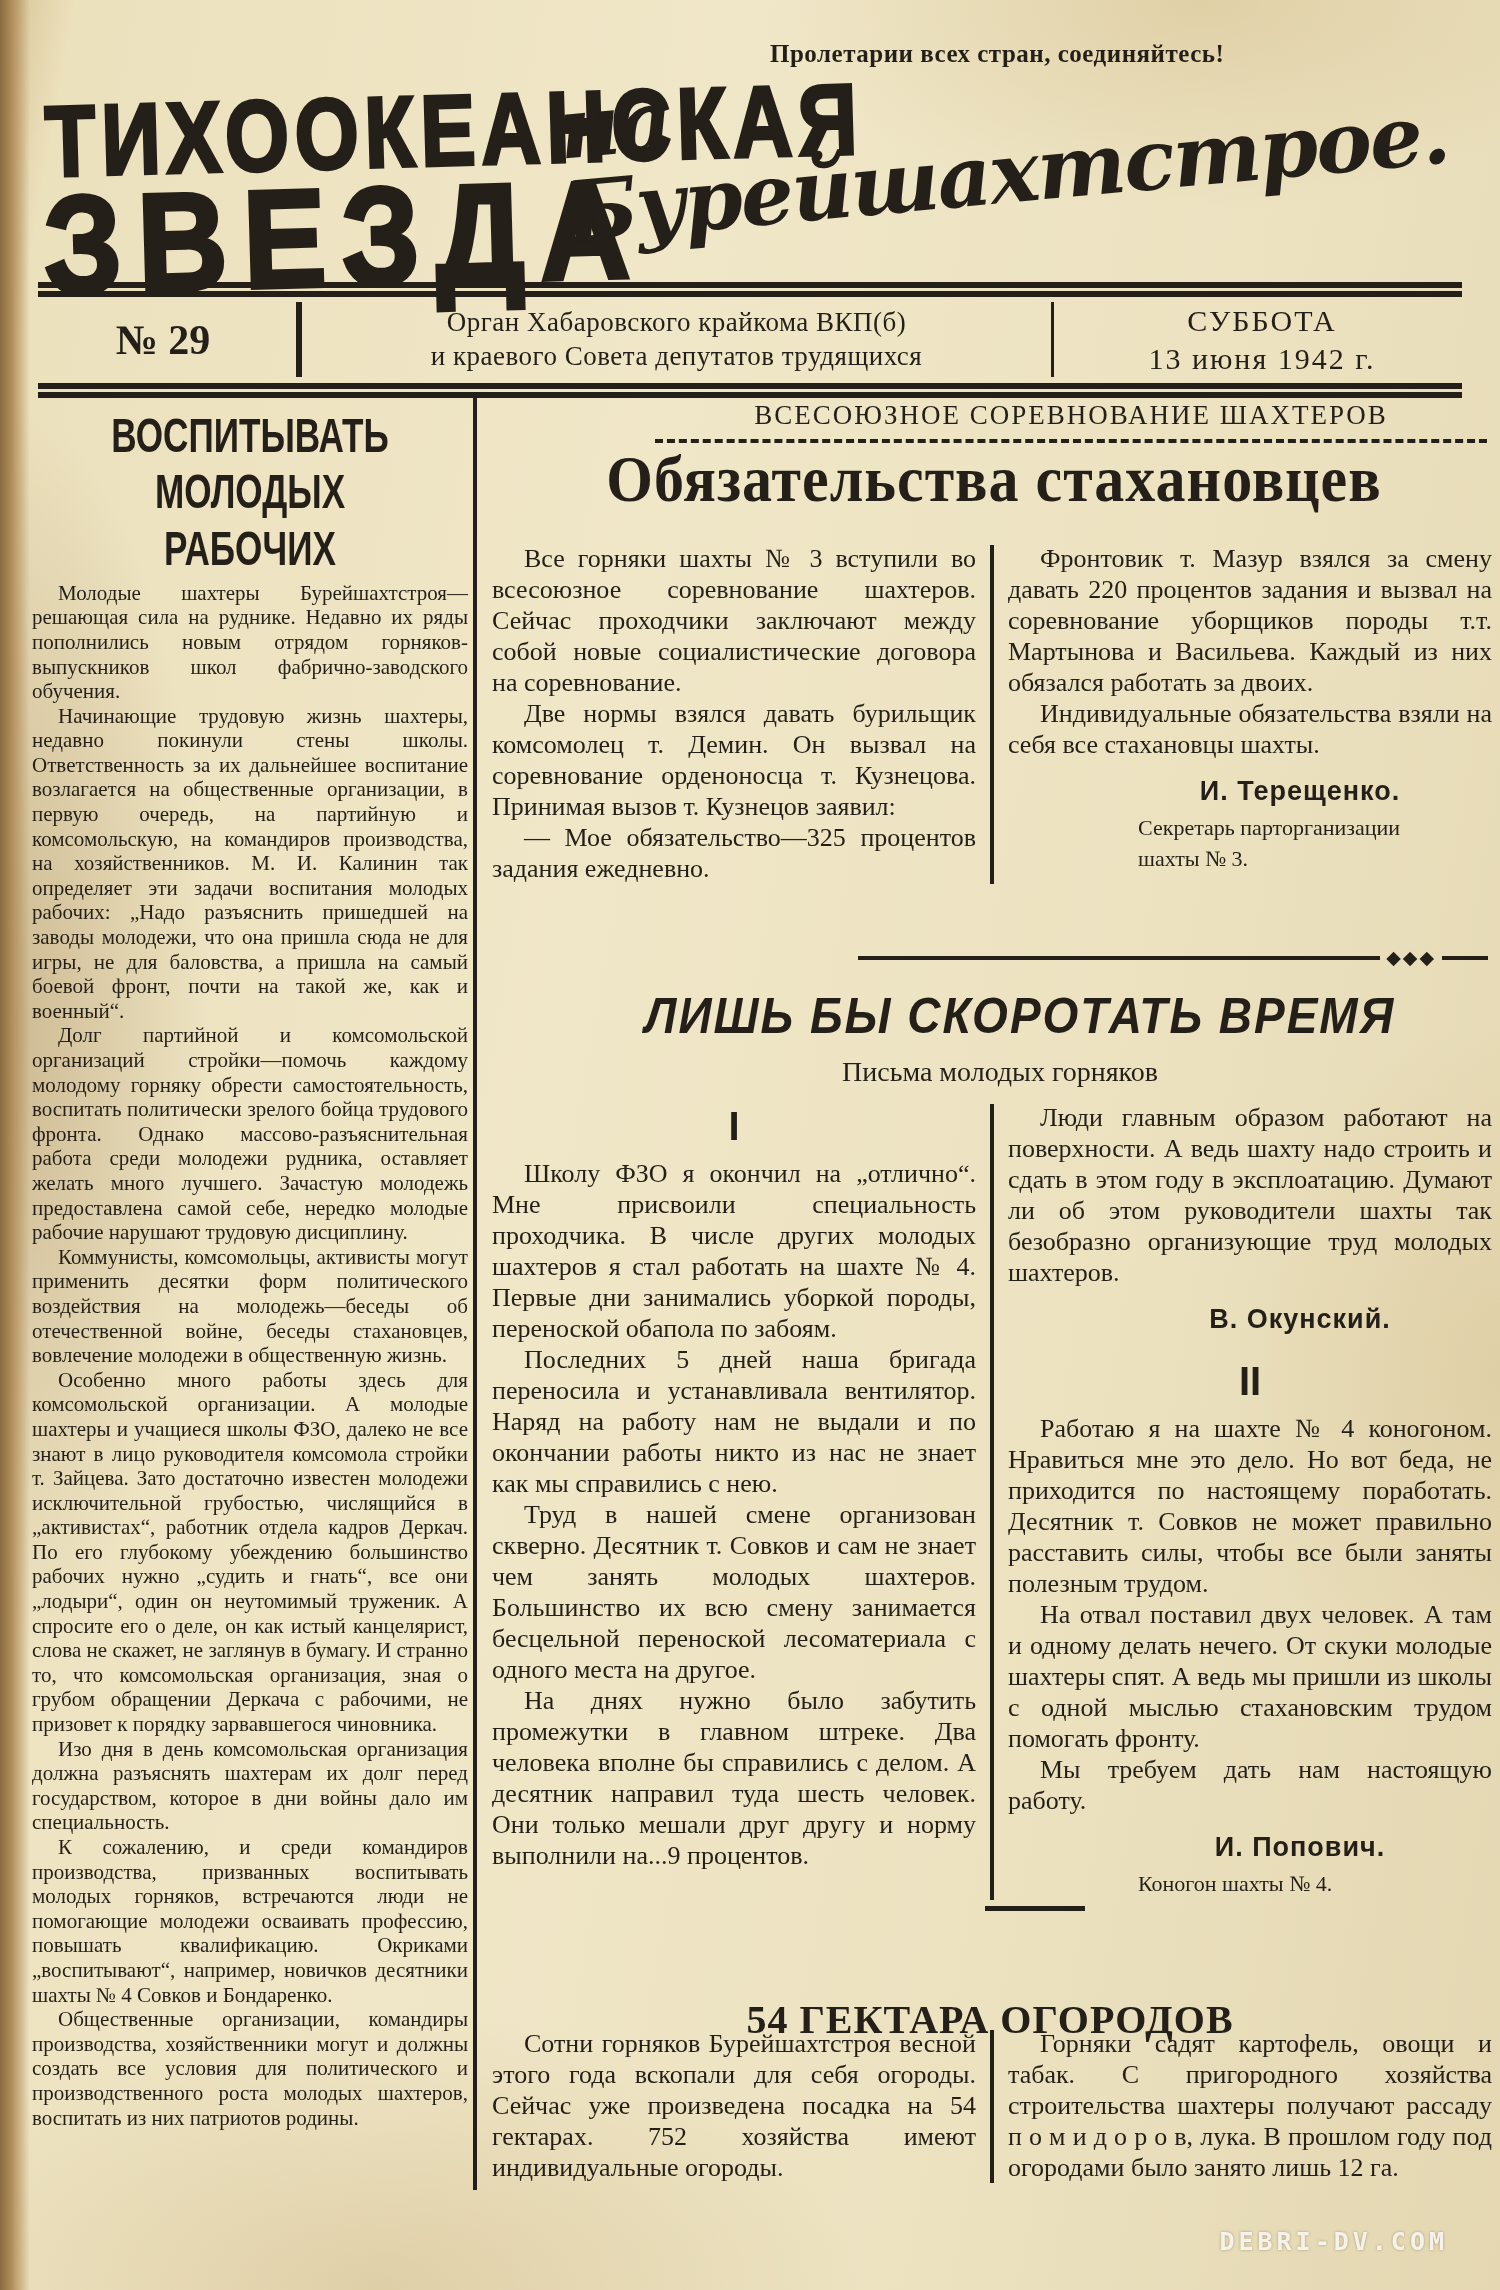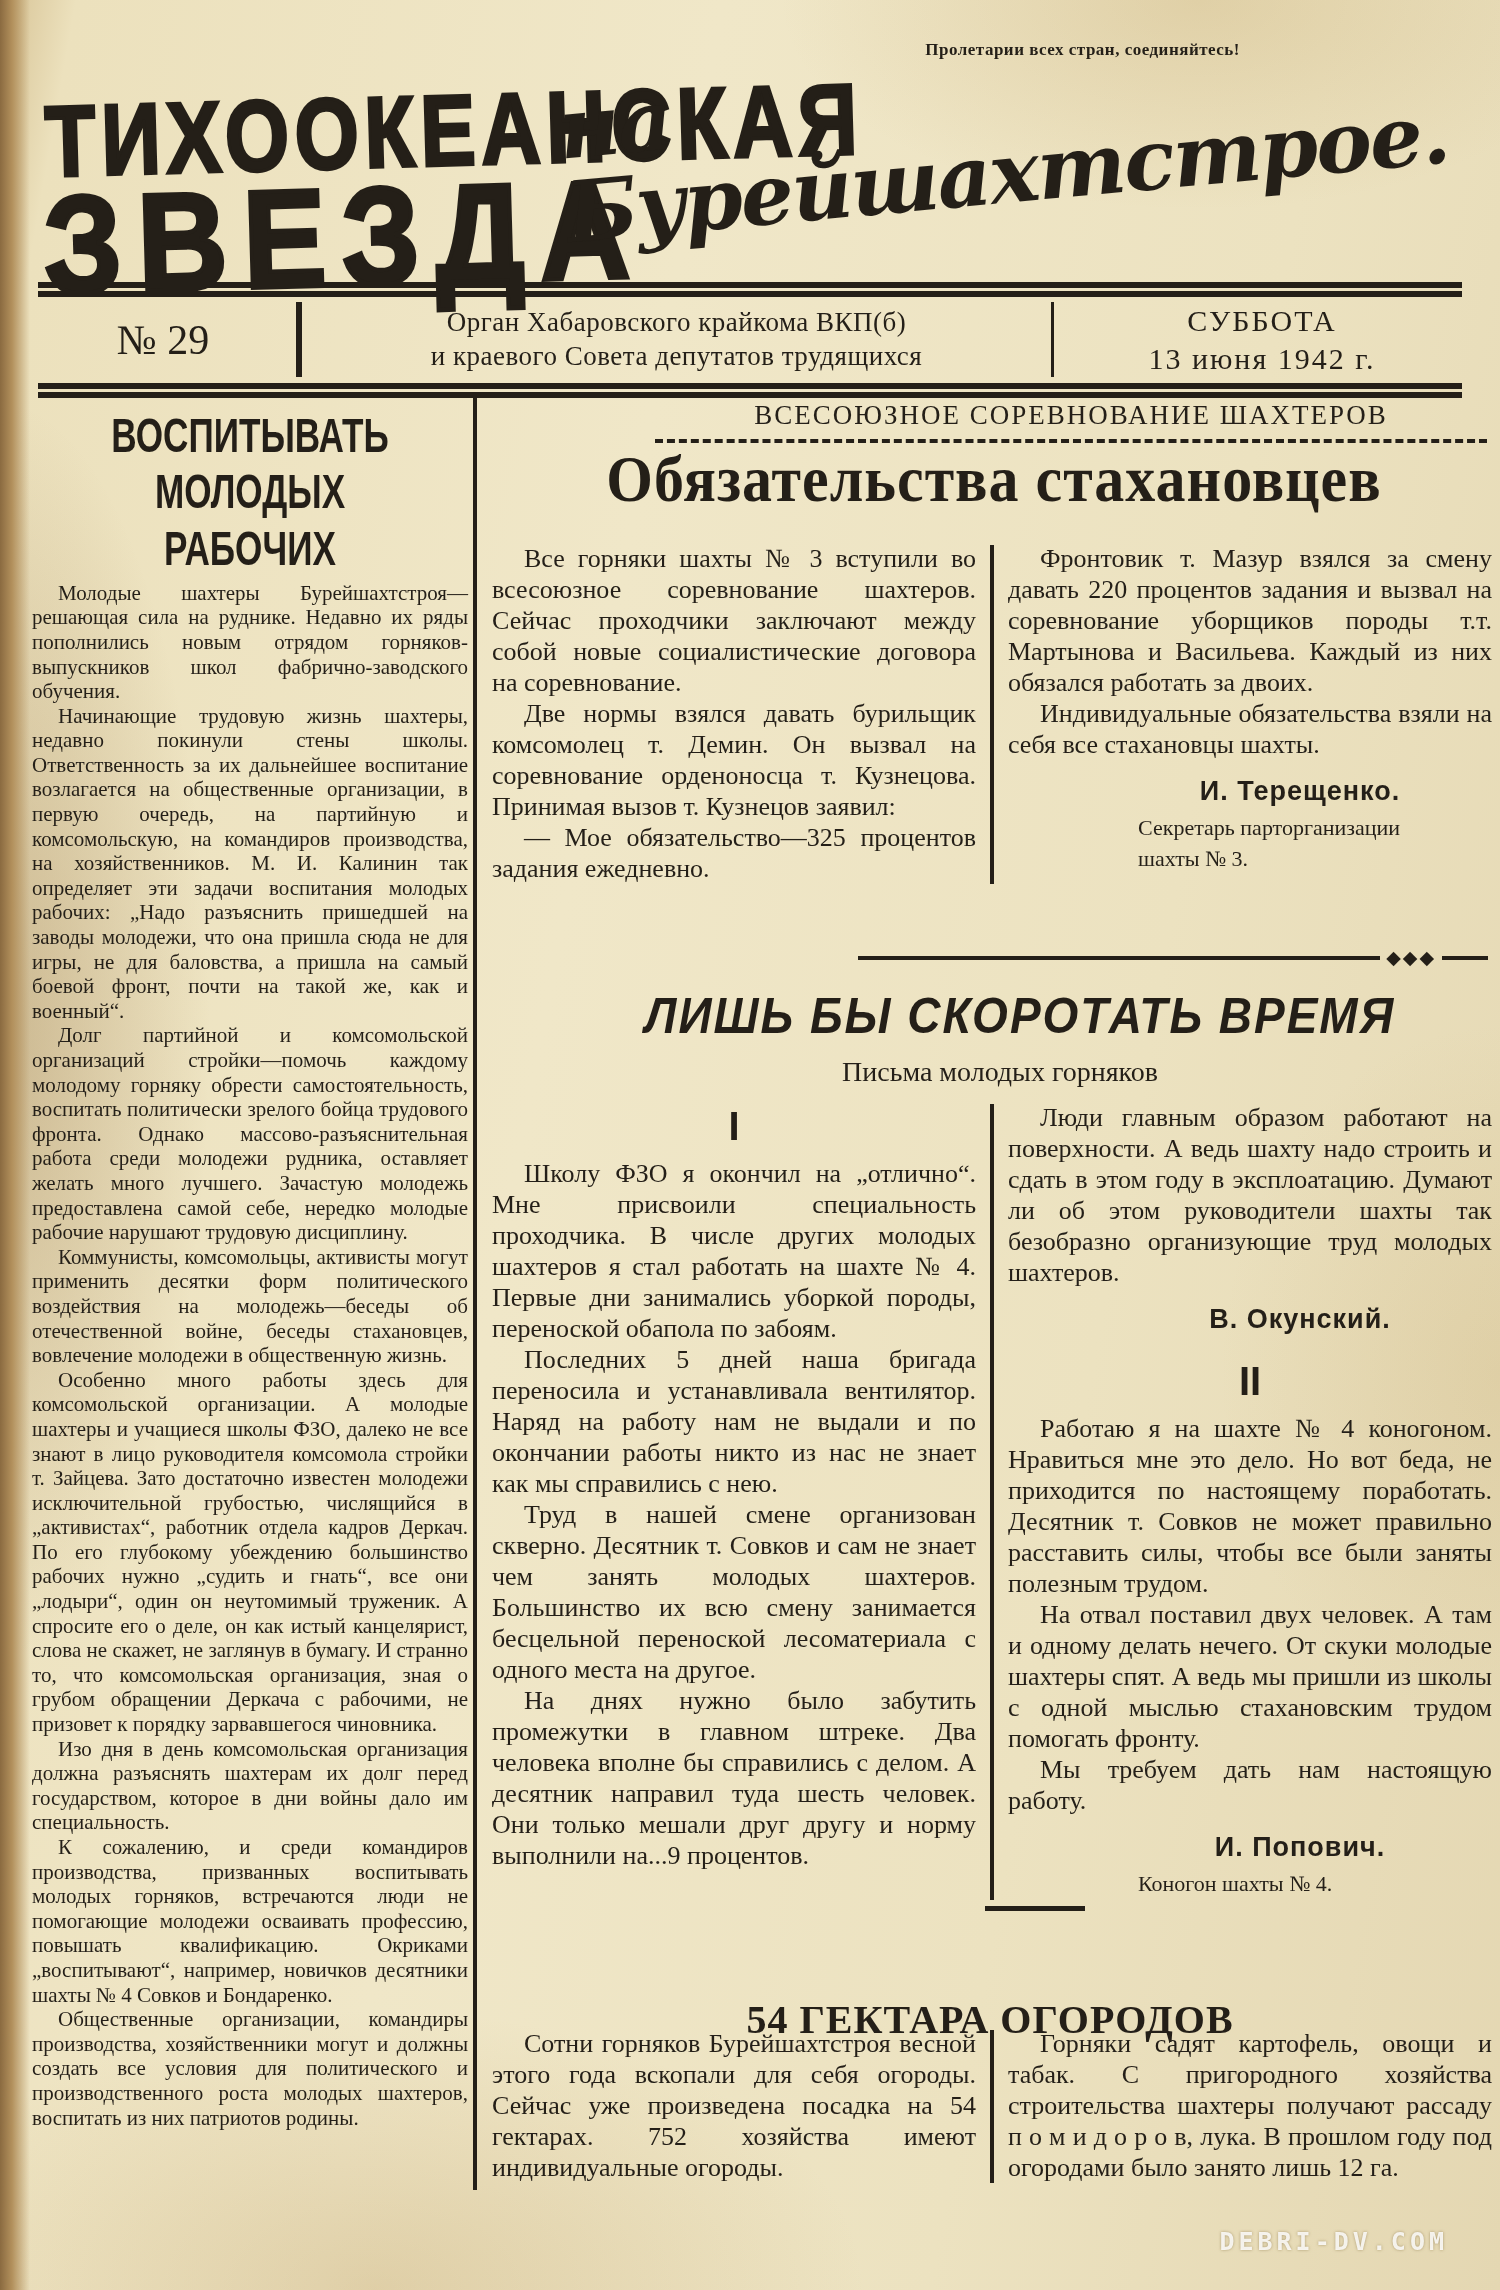--- a/index.html
+++ b/index.html
@@ -14,22 +14,22 @@
       radial-gradient(ellipse 400px 500px at 100% 60%, rgba(196,168,108,.22), transparent 70%),
       linear-gradient(100deg,#d6c294 0%, #ece1bd 4%, #f0e7c8 38%, #ece2c0 70%, #e4d7b2 100%);
   }
   .spine {
     position:absolute; left:0; top:0; width:30px; height:100%;
     background:linear-gradient(90deg,#8a6a40 0%, #b2905c 40%, rgba(178,144,92,0) 100%);
   }
 
   
   .slogan {
-    position:absolute; left:770px; top:40px; width:470px; text-align:right;
-    font-size:17px; font-weight:bold; letter-spacing:.5px;
+    position:absolute; left:770px; top:40px; width:470px; text-align:left;
+    font-size:25px; font-weight:bold; letter-spacing:.5px;
   }
   .m1 {
     position:absolute; left:44px; top:92px;
     font-family:"Liberation Sans","DejaVu Sans",sans-serif; font-weight:bold;
     font-size:82px; letter-spacing:6px; line-height:1;
     transform:rotate(-1.6deg) scaleY(1.22); transform-origin:left top;
     -webkit-text-stroke:3px #241f18;
   }
   .m2 {
     position:absolute; left:42px; top:176px;
@@ -45,21 +45,21 @@
     transform:rotate(-5.2deg); transform-origin:left top;
     letter-spacing:-2px;
   }
 
   
   .issuebar { position:absolute; left:38px; top:282px; width:1424px; }
   .hrule { height:15px; background:linear-gradient(180deg,#241f18 0 6px, transparent 6px 9px, #241f18 9px 15px); }
   .issue-row { display:flex; align-items:center; padding:5px 0 6px; }
   .vbar { width:6px; align-self:stretch; background:#241f18; margin:0 8px; }
   .vbar.thin { width:3px; }
-  .issue-num { width:250px; text-align:center; font-size:42px; font-weight:normal; }
+  .issue-num { width:250px; text-align:center; font-size:42px; font-weight:bold; }
   .issue-organ { flex:1; text-align:center; font-size:27px; line-height:1.25; letter-spacing:.5px; }
   .issue-date { width:400px; text-align:center; font-size:30px; line-height:1.25; letter-spacing:2px; }
 
   
   .body-p { font-size:26px; line-height:31px; text-align:justify; text-indent:32px; margin:0; }
   .leftcol { position:absolute; left:32px; top:402px; width:436px; }
   .leftcol .body-p { font-size:21px; line-height:24.6px; text-indent:26px; }
   .left-title {
     text-align:center; font-family:"Liberation Sans","DejaVu Sans",sans-serif;
     font-weight:bold; font-size:37px; line-height:1.16;

